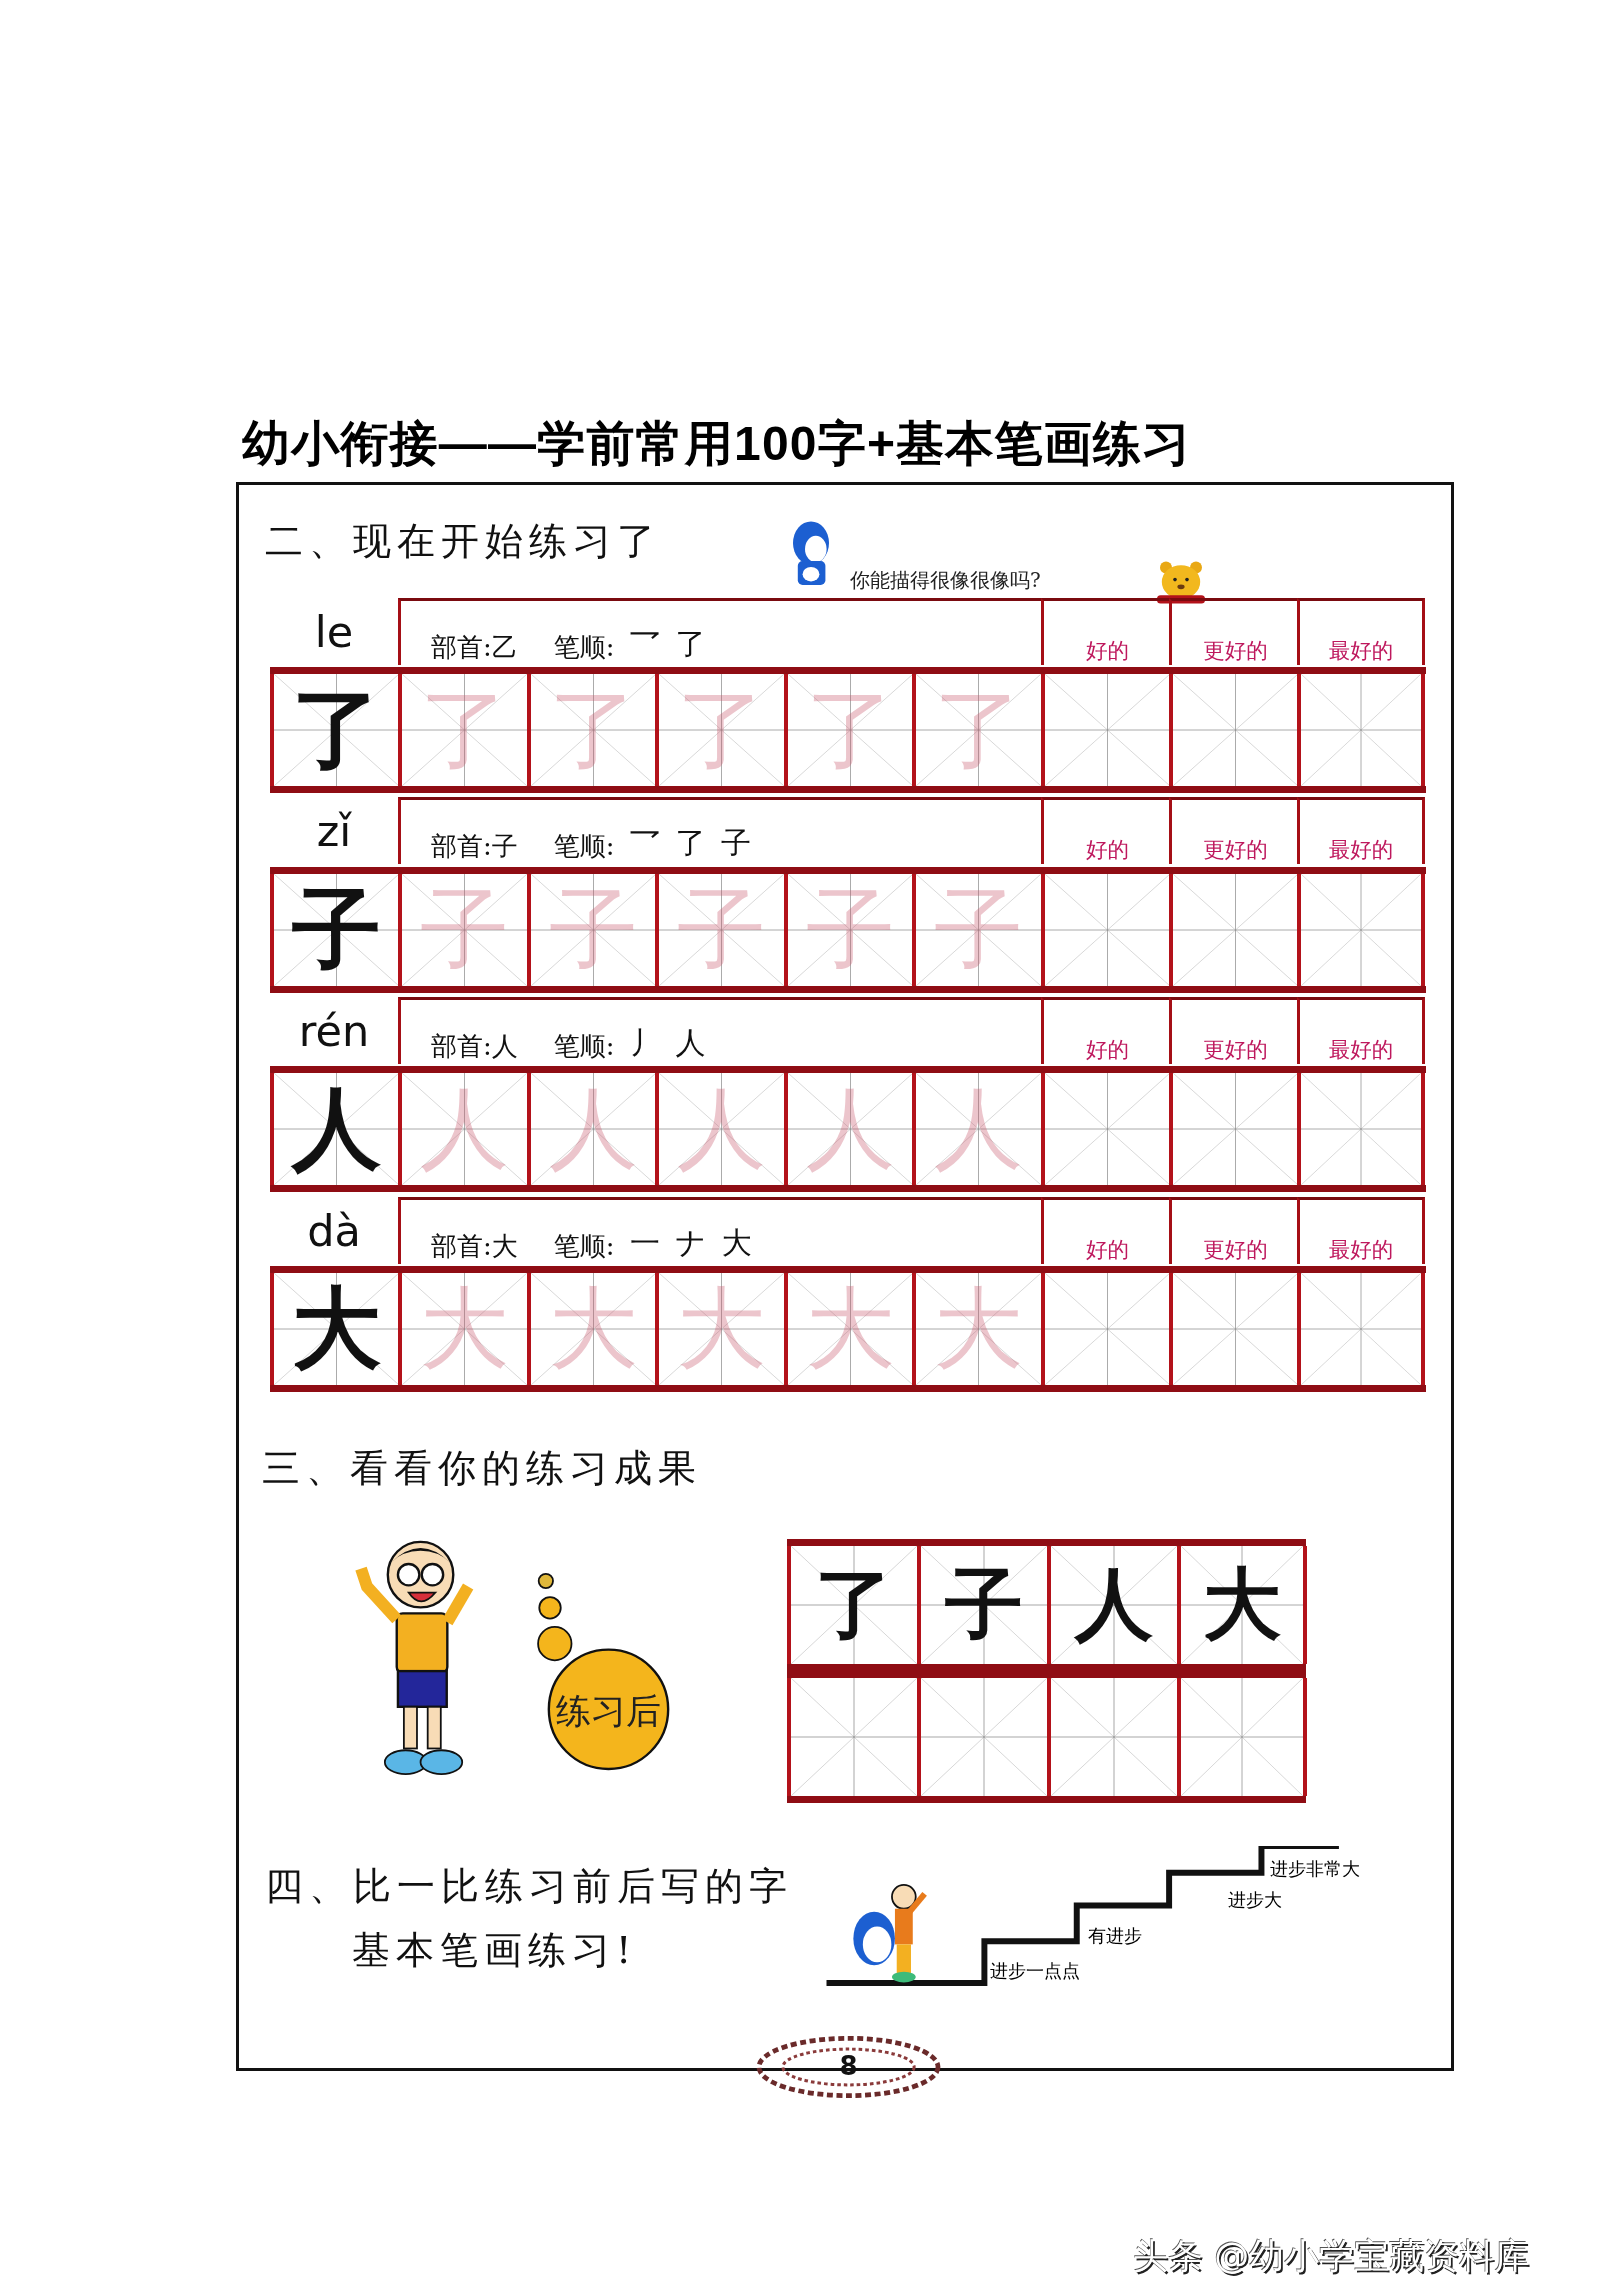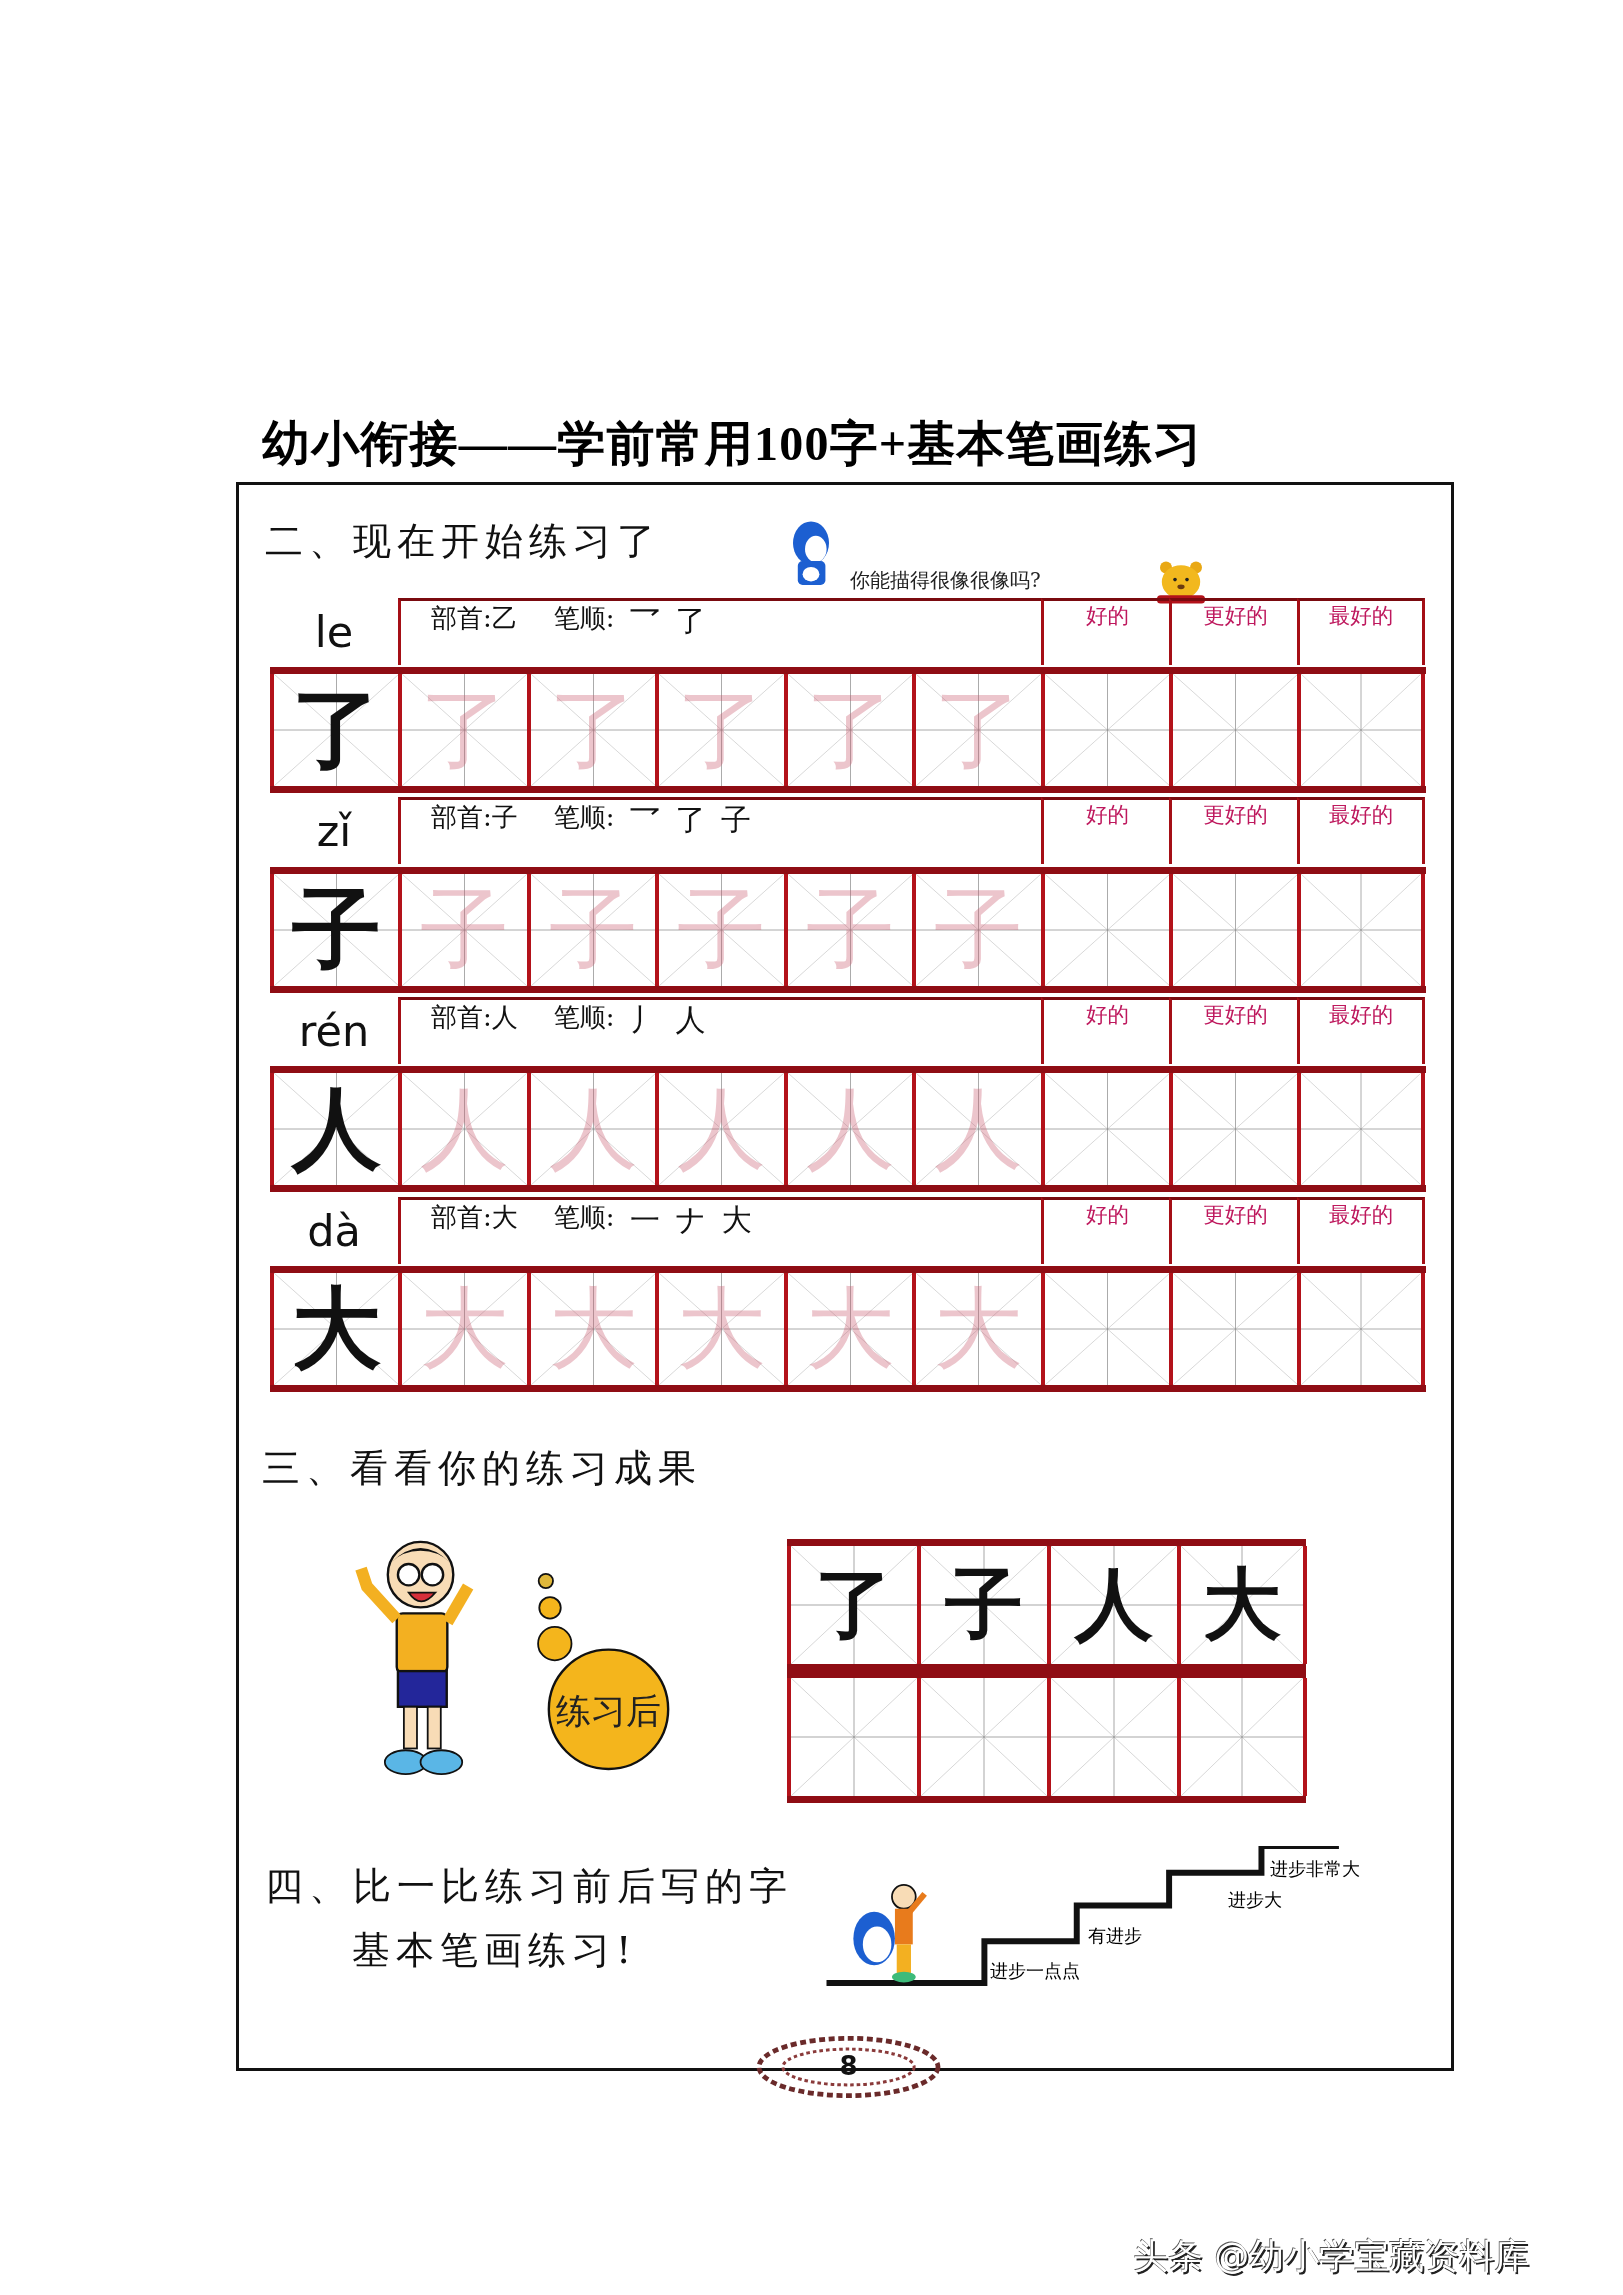--- a/index.html
+++ b/index.html
@@ -1,24 +1,24 @@
 <!DOCTYPE html>
 <html style="font-size:9.5px"><head>
 <meta charset="utf-8">
 <style>
   html,body{margin:0;padding:0;}
   body{width:1623px;height:2295px;background:#ffffff;position:relative;overflow:hidden;font-family:"DejaVu Serif","Liberation Serif",serif;color:#111;}
   .abs{position:absolute;}
-  .title{left:242px;top:412px;font-family:Liberation Serif, serif;font-weight:bold;font-size:48px;letter-spacing:1.2px;color:#000;white-space:nowrap;margin-left:20px;}
+  .title{left:242px;top:412px;font-family:Liberation Sans, sans-serif;font-weight:bold;font-size:48px;letter-spacing:1.2px;color:#000;white-space:nowrap;}
   .frame{left:236px;top:482px;width:1218px;height:1589px;border:3px solid #111;box-sizing:border-box;}
   .sec{font-size:38px;letter-spacing:6px;color:#111;white-space:nowrap;font-family:"DejaVu Serif",serif;}
   .tip{font-size:20px;color:#222;white-space:nowrap;}
   
   .hdr{position:absolute;height:67px;box-sizing:border-box;}
-  .hdr .cell{position:absolute;top:0;height:67px;border-top:3.6px solid #7a0a0f;border-left:3.6px solid #a50f16;box-sizing:border-box;display:flex;align-items:flex-start;}
+  .hdr .cell{position:absolute;top:0;height:67px;border-top:3.6px solid #7a0a0f;border-left:3.6px solid #a50f16;box-sizing:border-box;display:flex;align-items:flex-end;}
   .hdr .cell.last{border-right:3.6px solid #a50f16;}
   .pinyin{position:absolute;width:128px;height:67px;display:flex;align-items:center;justify-content:center;font-family:"DejaVu Sans","Liberation Sans",sans-serif;font-size:43px;color:#111;}
   .info{font-size:26px;padding-left:30px;white-space:nowrap;}
   .info .gap{display:inline-block;width:36px;}
   .info .stroke{display:inline-block;margin-left:15.5px;font-size:30px;}
   .lvl{justify-content:center;font-size:21.5px;color:#be185d;}
   .crow{position:absolute;height:126px;box-sizing:border-box;border-top:7.2px solid #8f0d14;border-bottom:7.2px solid #8f0d14;background:#fff;}
   .mz{position:absolute;top:0;height:100%;box-sizing:border-box;border-left:4.8px solid #b3121a;}
   .mz.last{border-right:4.8px solid #b3121a;}
   .mz svg{position:absolute;left:0;top:0;width:100%;height:100%;}

